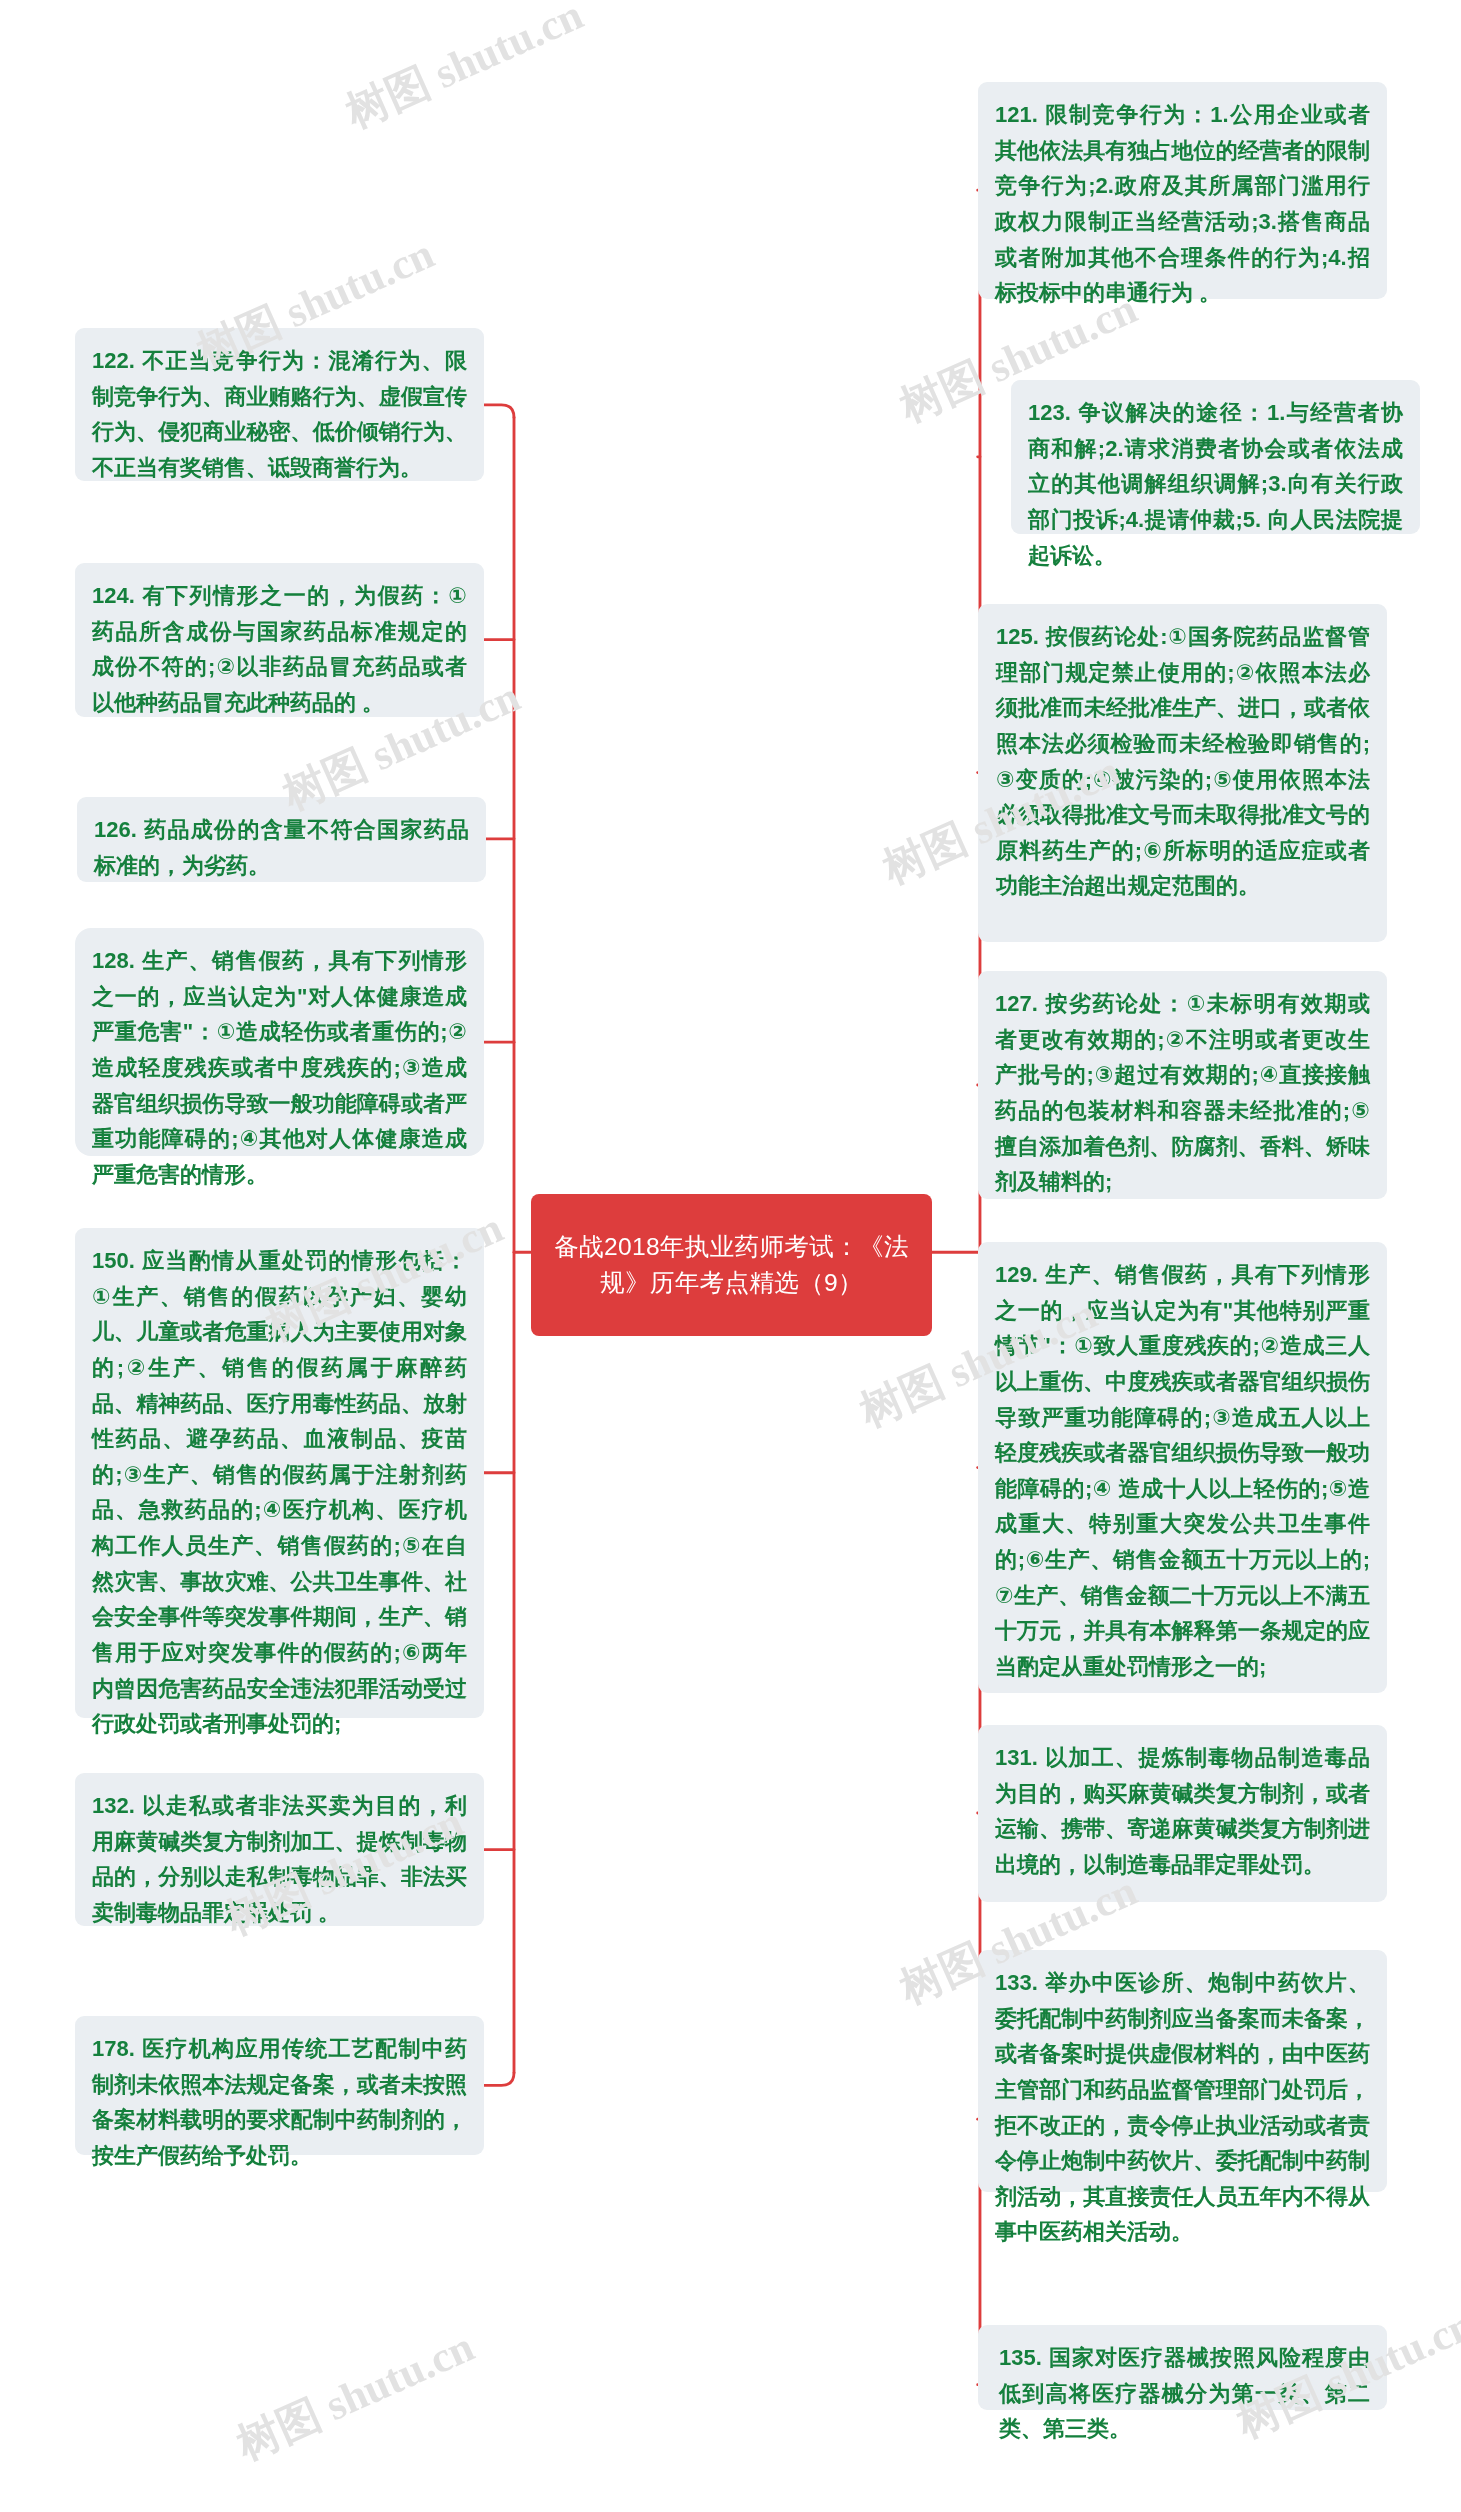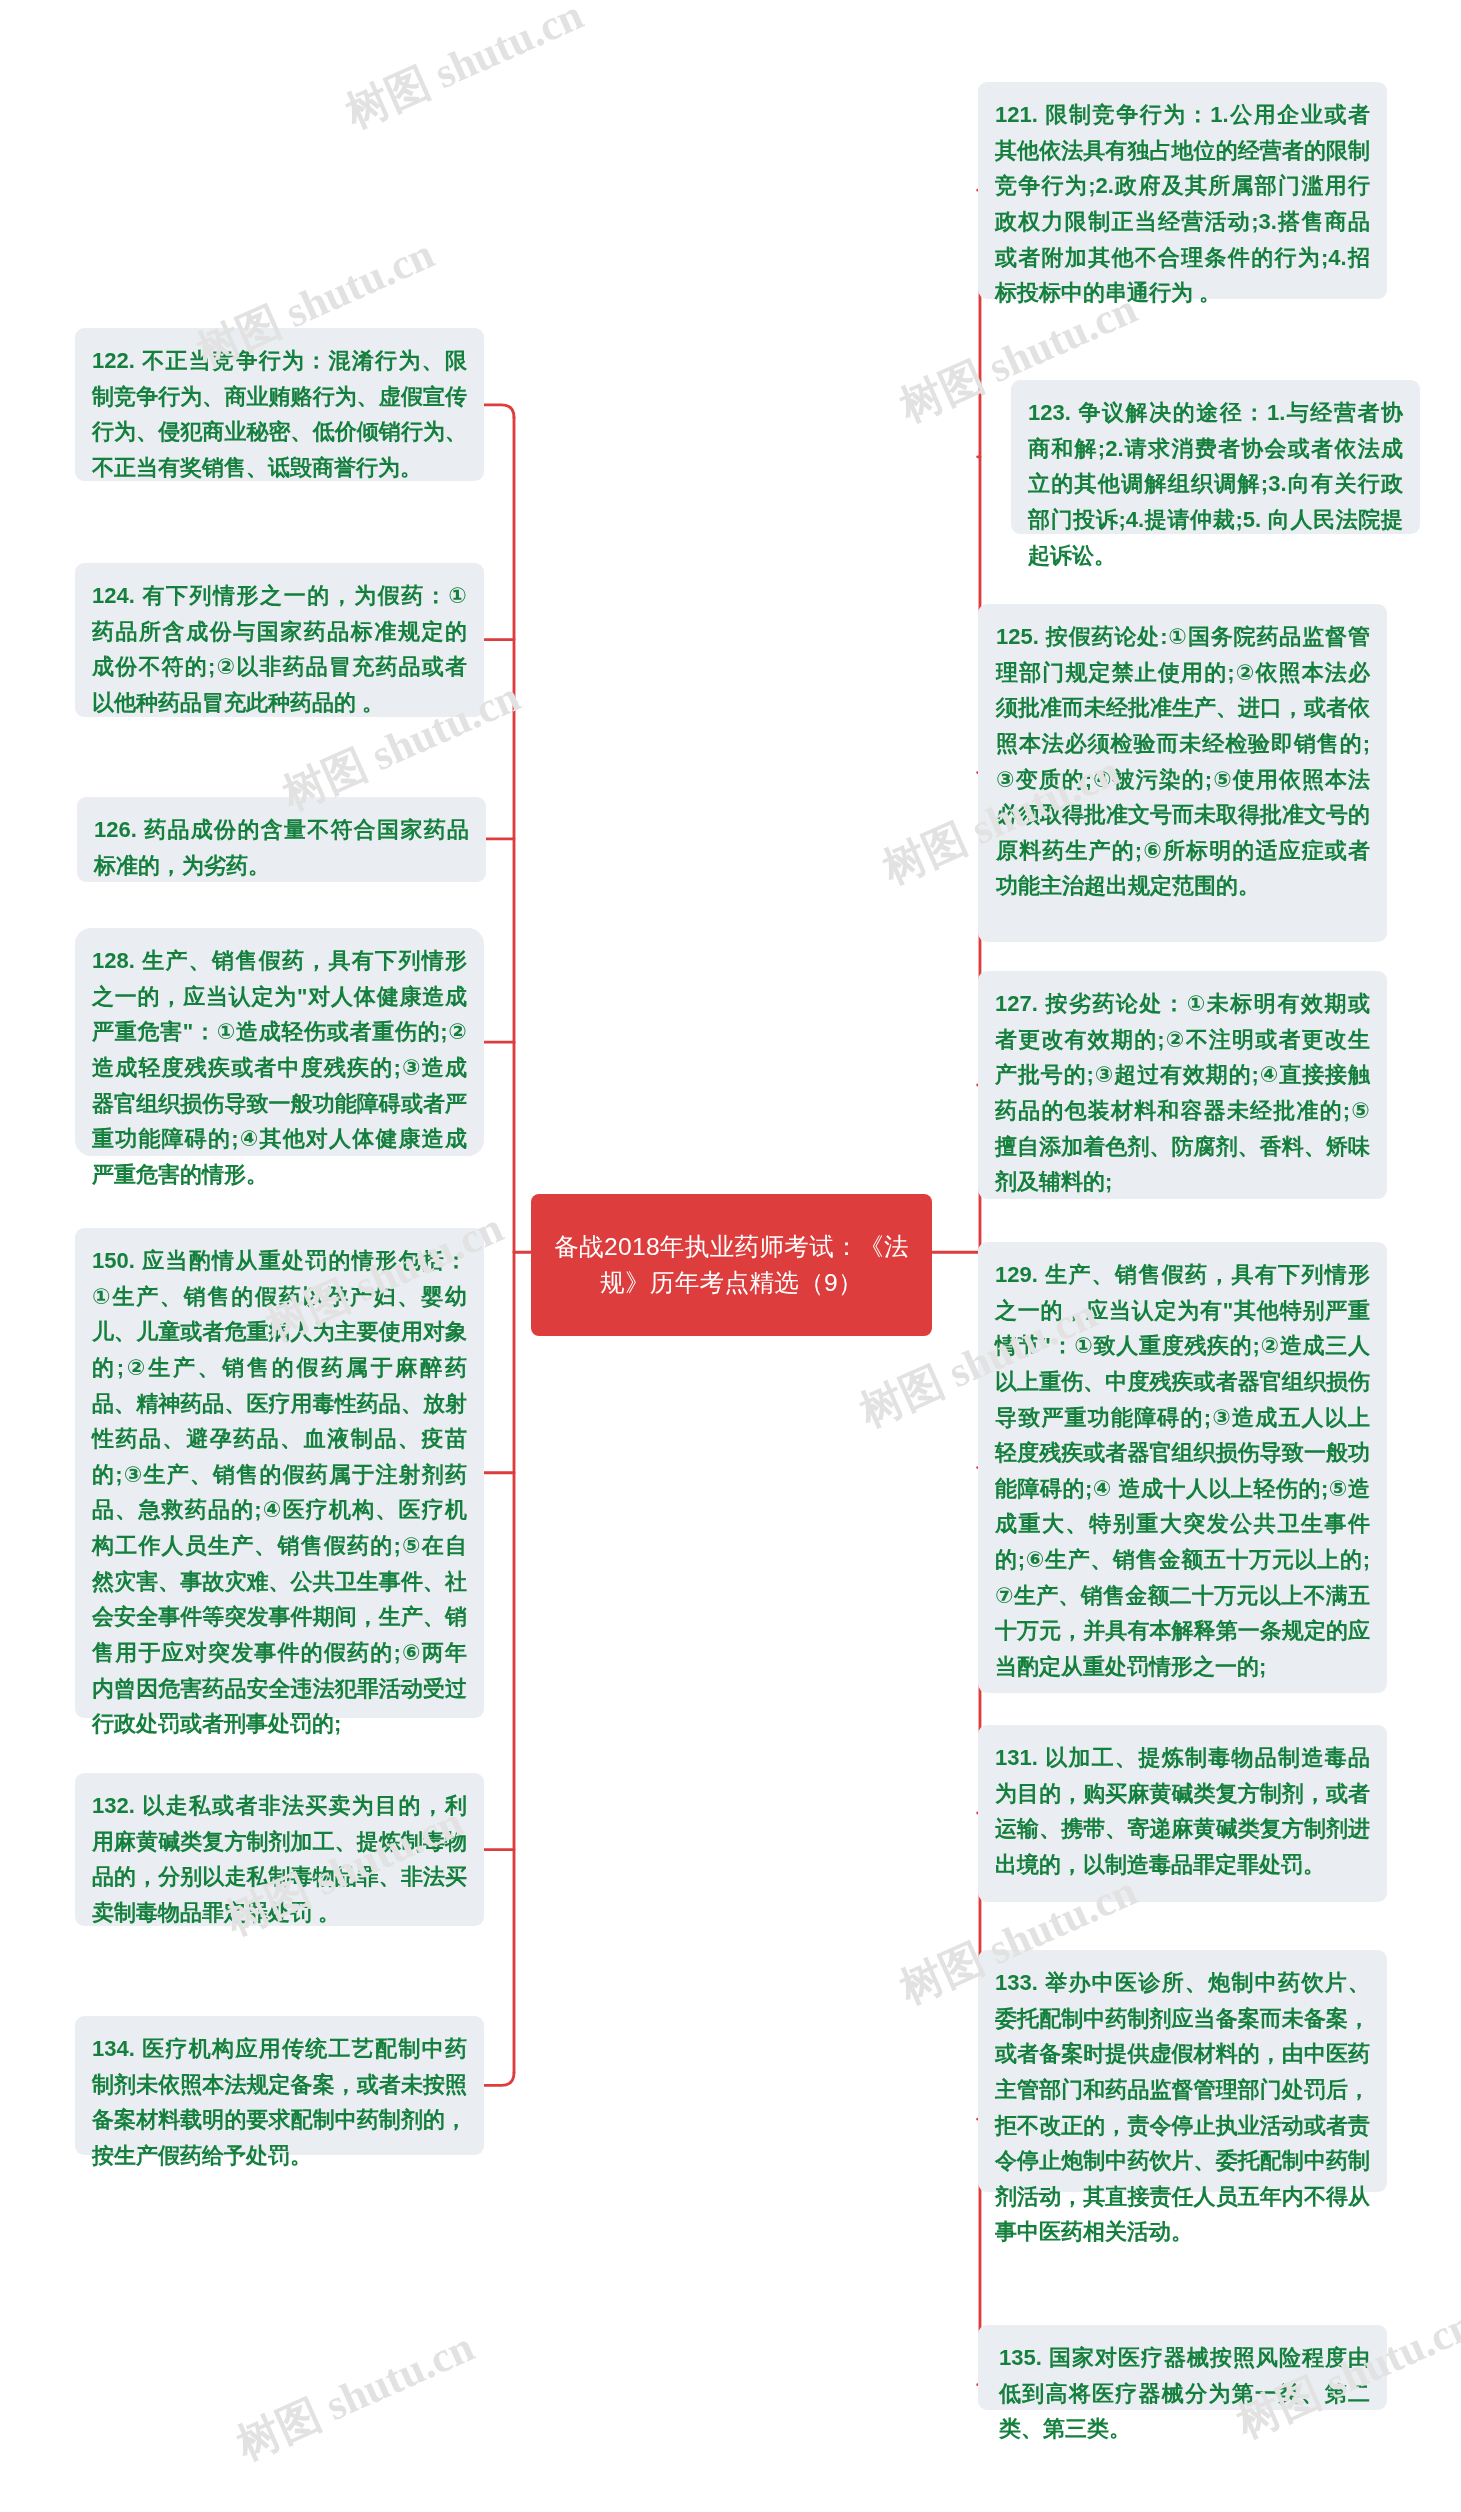--- a/index.html
+++ b/index.html
@@ -148,21 +148,21 @@
 <div class="node" style="left:75px; top:1228px; width:409px; height:490px;">
   <div class="node-text">150. 应当酌情从重处罚的情形包括：①生产、销售的假药以孕产妇、婴幼儿、儿童或者危重病人为主要使用对象的;②生产、销售的假药属于麻醉药品、精神药品、医疗用毒性药品、放射性药品、避孕药品、血液制品、疫苗的;③生产、销售的假药属于注射剂药品、急救药品的;④医疗机构、医疗机构工作人员生产、销售假药的;⑤在自然灾害、事故灾难、公共卫生事件、社会安全事件等突发事件期间，生产、销售用于应对突发事件的假药的;⑥两年内曾因危害药品安全违法犯罪活动受过行政处罚或者刑事处罚的;</div>
 </div>
 
 <div class="node" style="left:75px; top:1773px; width:409px; height:153px;">
   <div class="node-text">132. 以走私或者非法买卖为目的，利用麻黄碱类复方制剂加工、提炼制毒物品的，分别以走私制毒物品罪、非法买卖制毒物品罪定罪处罚
 。</div>
 </div>
 
 <div class="node" style="left:75px; top:2016px; width:409px; height:139px;">
-  <div class="node-text">134. 医疗机构应用传统工艺配制中药制剂未依照本法规定备案，或者未按照备案材料载明的要求配制中药制剂的，按生产假药给予处罚。</div>
+  <div class="node-text">178. 医疗机构应用传统工艺配制中药制剂未依照本法规定备案，或者未按照备案材料载明的要求配制中药制剂的，按生产假药给予处罚。</div>
 </div>
 
 <div class="node" style="left:978px; top:82px; width:409px; height:217px;">
   <div class="node-text">121. 限制竞争行为：1.公用企业或者其他依法具有独占地位的经营者的限制竞争行为;2.政府及其所属部门滥用行政权力限制正当经营活动;3.搭售商品或者附加其他不合理条件的行为;4.招标投标中的串通行为
 。</div>
 </div>
 
 <div class="node" style="left:978px; top:380px; width:409px; height:154px;margin-left:33px;">
   <div class="node-text">123. 争议解决的途径：1.与经营者协商和解;2.请求消费者协会或者依法成立的其他调解组织调解;3.向有关行政部门投诉;4.提请仲裁;5. 向人民法院提起诉讼。</div>
 </div>

